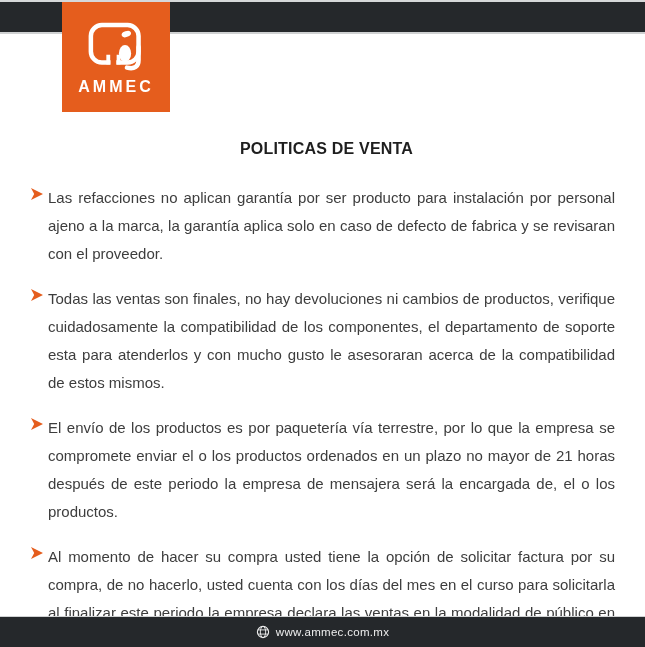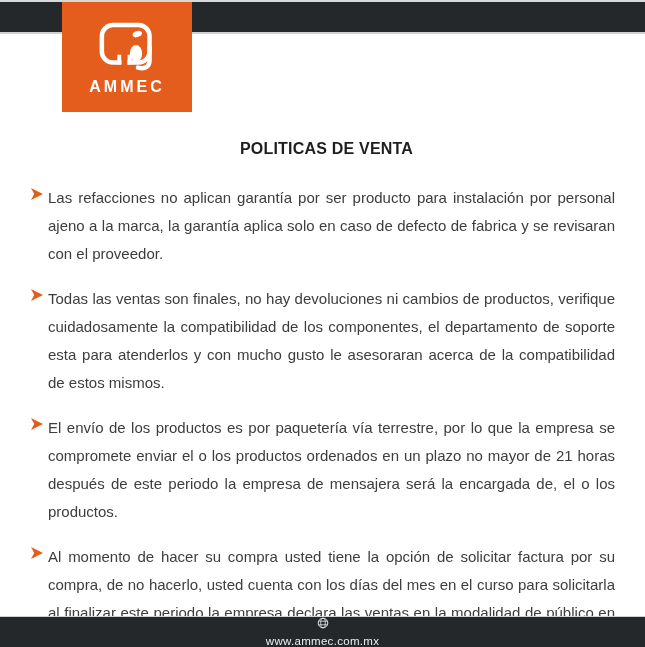--- a/index.html
+++ b/index.html
@@ -16,21 +16,21 @@
   .topbar {
     position:absolute; top:0; left:0; right:0;
     height:30px;
     background:var(--bar);
     border-top:2px solid #d6d8d9;
     border-bottom:2px solid #cfd1d2;
   }
   
   .logo {
     position:absolute; top:2px; left:62px;
-    width:130px; height:110px;
+    width:108px; height:110px;
     background:var(--accent);
     z-index:3;
     display:flex; flex-direction:column; align-items:center;
   }
   .logo .mark { margin-top:17px; }
   .logo .wordmark {
     margin-top:3px;
     color:#ffffff;
     font-weight:bold;
     font-size:16px;
@@ -62,21 +62,20 @@
     position:absolute; left:0; top:4px;
     width:12px; height:12px;
   }
   .footer {
     position:absolute; left:0; right:0; bottom:0;
     height:30px;
     background:var(--bar);
     border-top:1px solid #d0d2d3;
     display:flex; align-items:center; justify-content:center;
     gap:6px;
-    flex-direction:column;
   }
   .footer .url {
     color:#ededed;
     font-size:11.5px;
     letter-spacing:0.3px;
   }
 </style>
 </head>
 <body>
 

